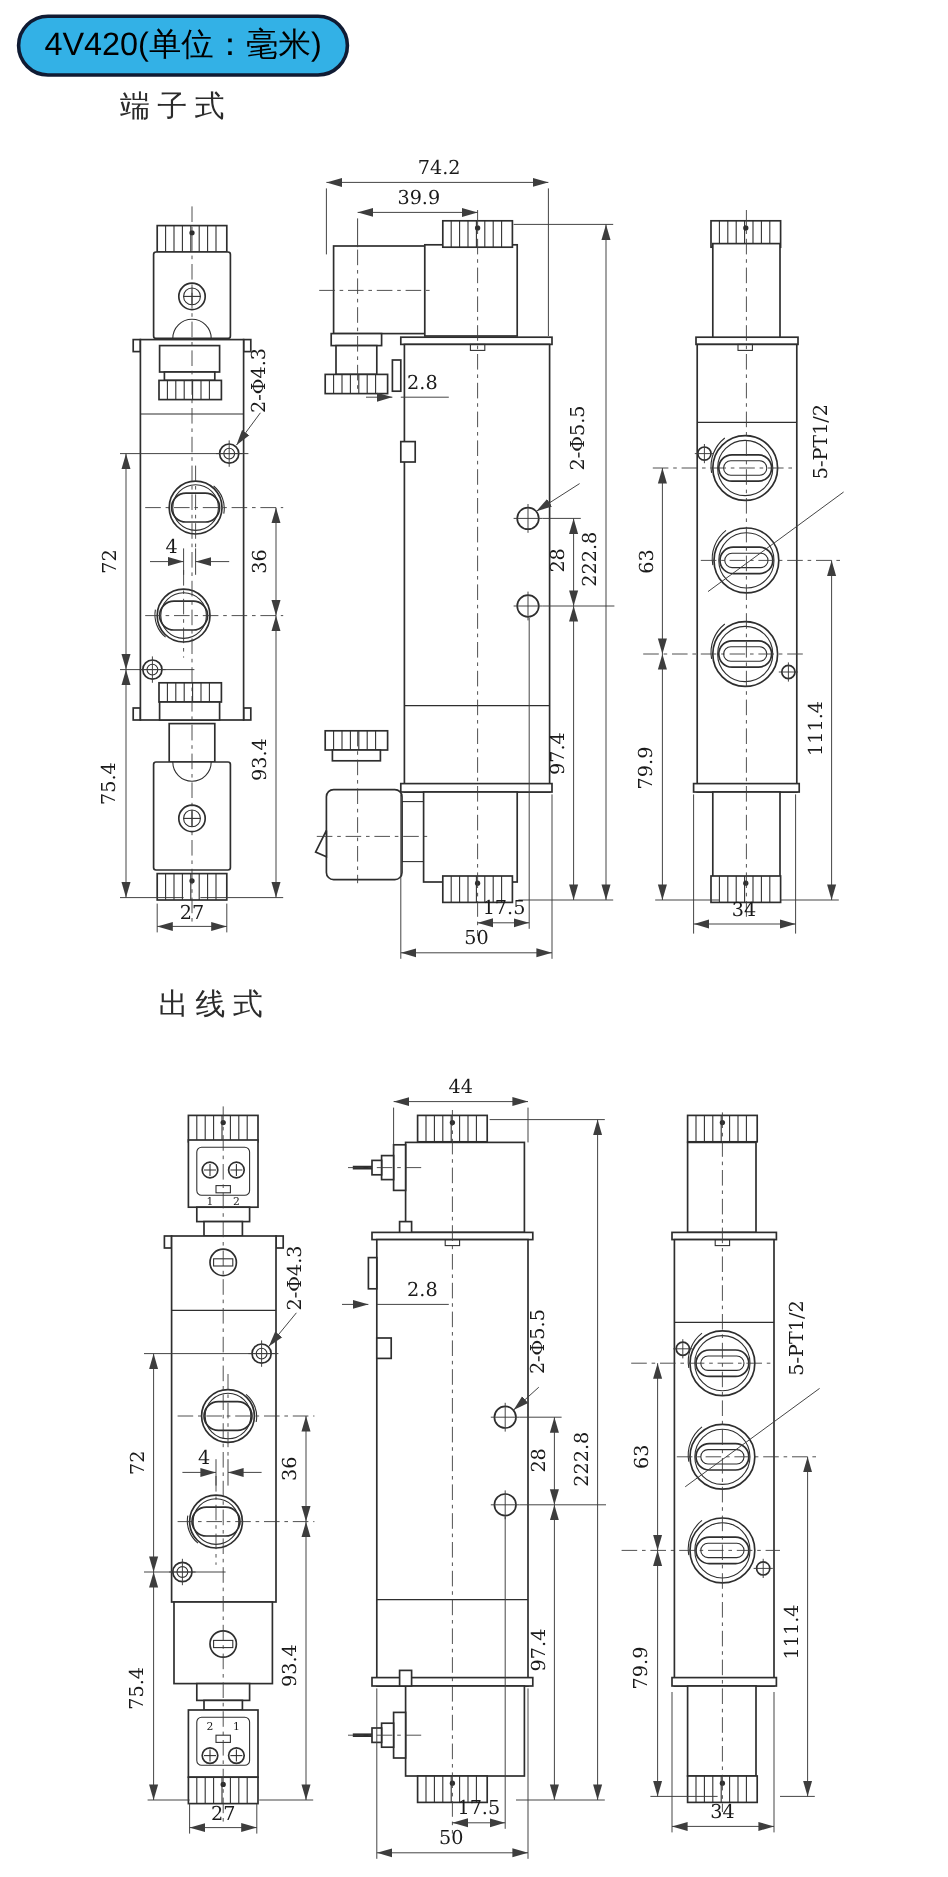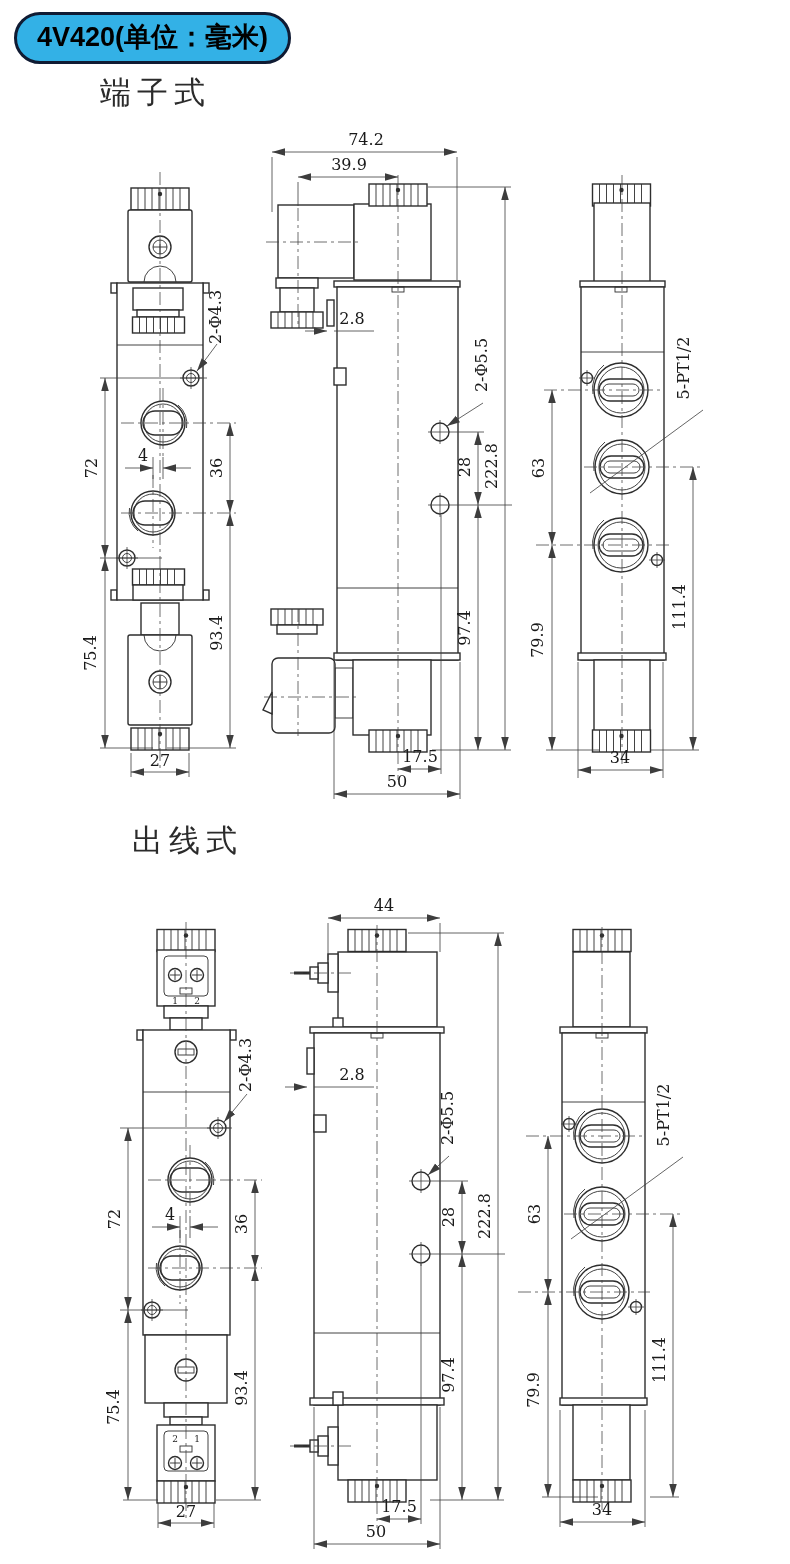--- a/index.html
+++ b/index.html
@@ -1,22 +1,22 @@
 <!DOCTYPE html>
 <html><head>
 <meta charset="utf-8">
 <style>
   html,body{margin:0;padding:0;background:#ffffff;}
   #stage{position:relative;width:790px;height:1564px;background:#fff;overflow:hidden;
          font-family:"Liberation Sans",sans-serif;}
   .badge{position:absolute;left:14px;top:12px;display:inline-block;
          background:#33b1e6;border:3px solid #101b33;border-radius:26px;
-         padding:4px 20px 6px 20px;font-size:27px;font-weight:bold;color:#000;
+         padding:4px 20px 6px 20px;font-size:27px;font-weight:normal;color:#000;
          font-family:"Liberation Sans",sans-serif;}
-  .sec-title{position:absolute;font-size:31px;color:#2b2b2b;letter-spacing:6px;
+  .sec-title{position:absolute;font-size:25px;color:#2b2b2b;letter-spacing:6px;
          font-family:"DejaVu Serif",serif;}
   #title1{left:100px;top:72px;}
   #title2{left:132px;top:820px;}
   svg{position:absolute;left:0;}
   #svg1{top:120px;}
   #svg2{top:880px;}
   .ol{fill:#fff;stroke:#2e2e2e;stroke-width:1.4;}
   .on{fill:none;stroke:#2e2e2e;stroke-width:1.4;}
   .tl{fill:none;stroke:#2e2e2e;stroke-width:0.9;}
   .dim{fill:none;stroke:#3d3d3d;stroke-width:0.8;}

